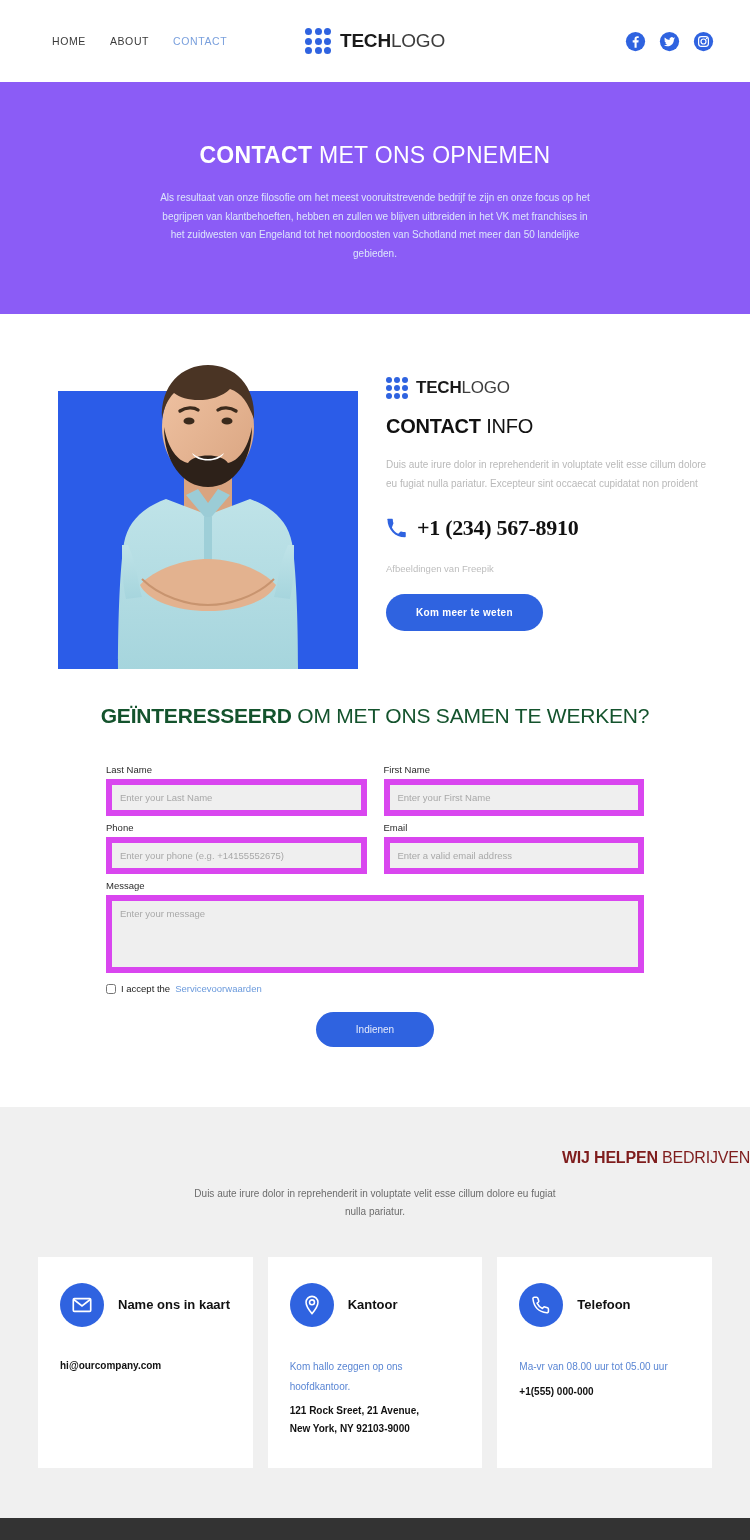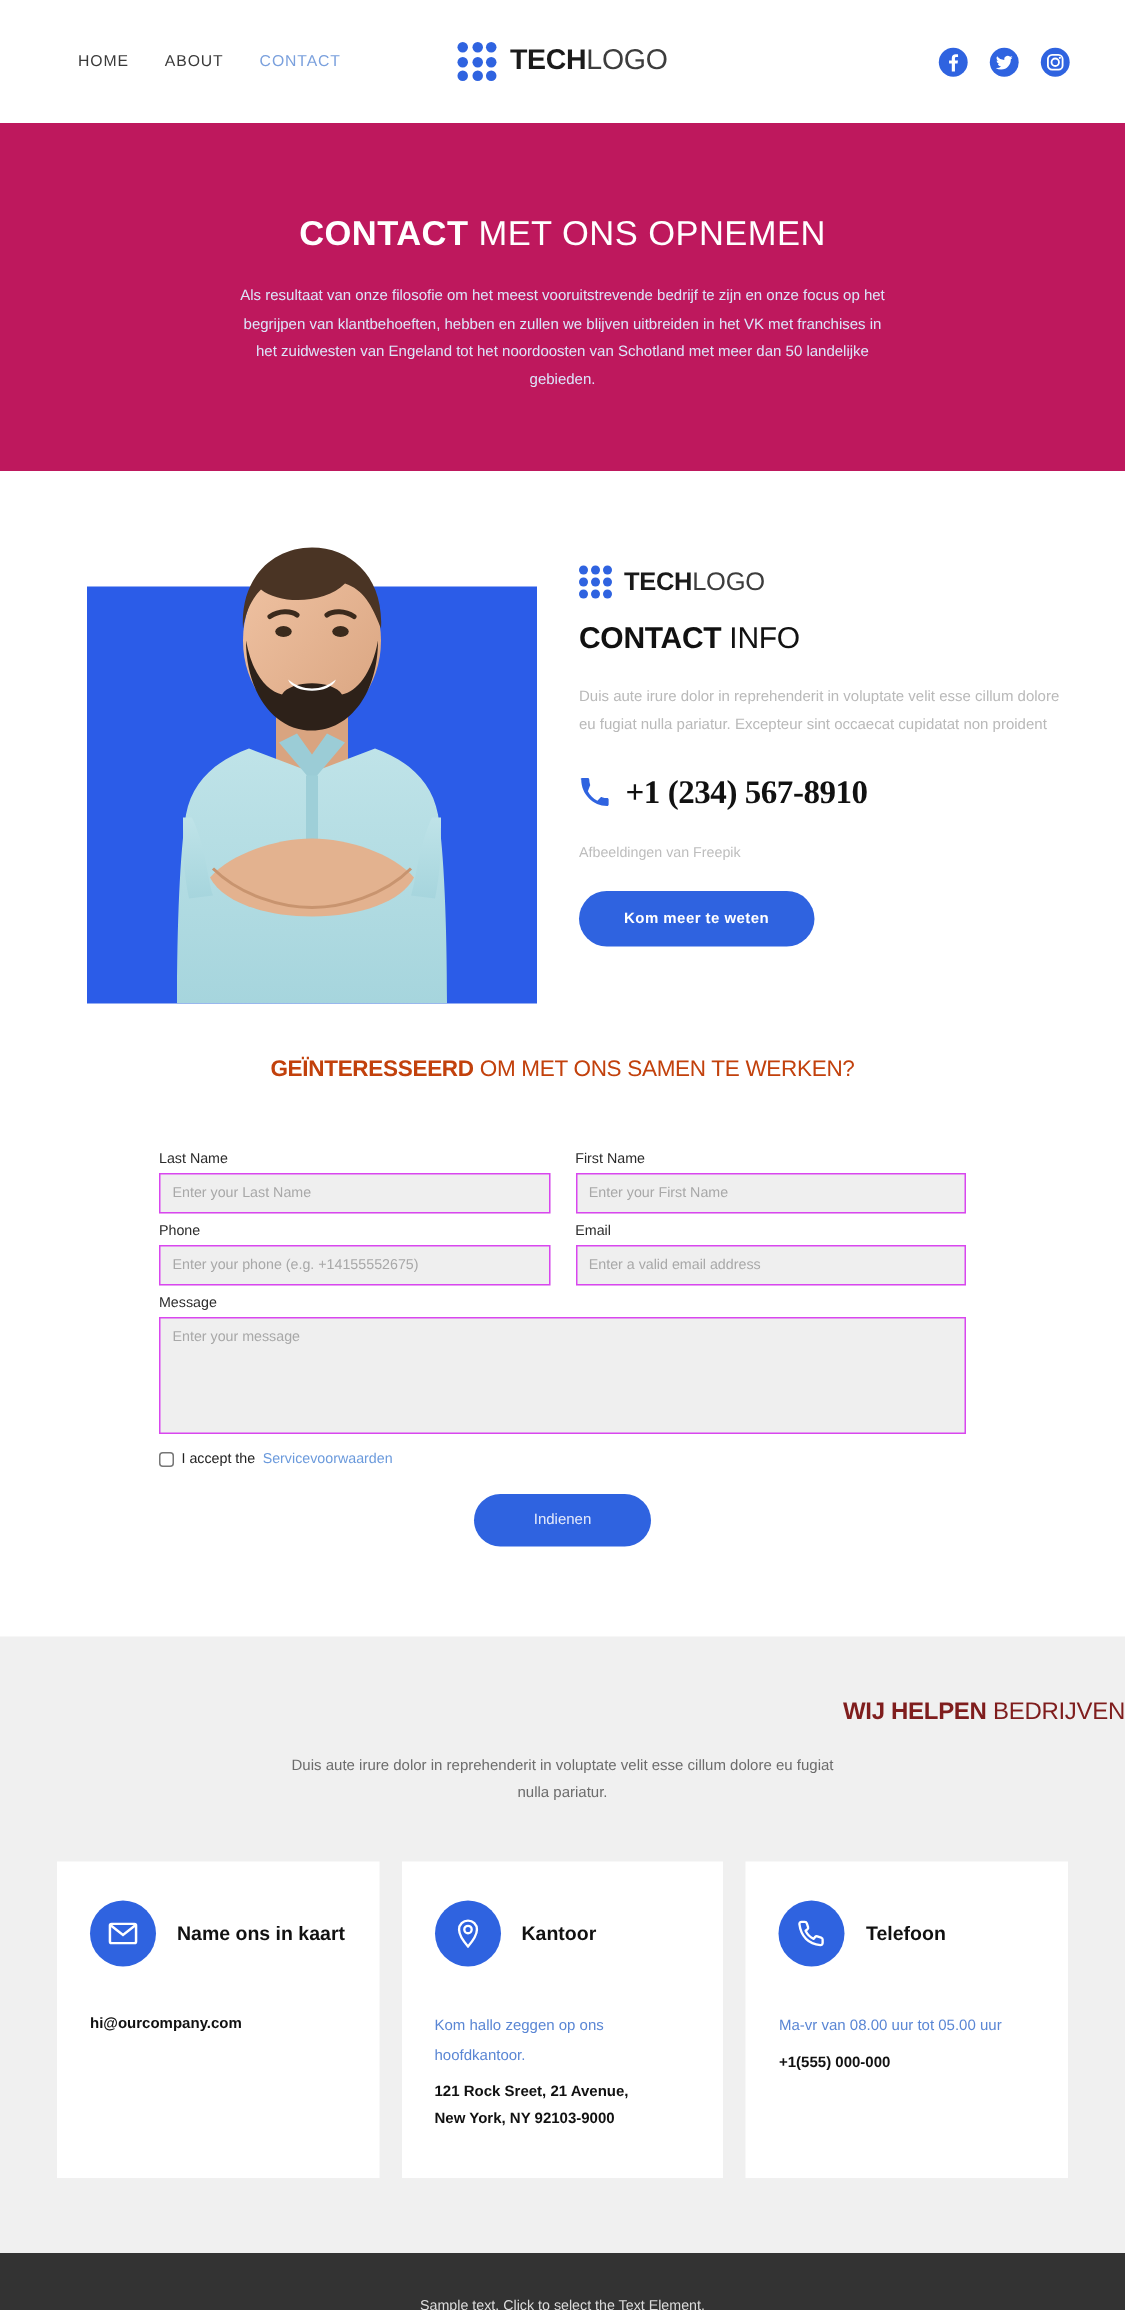--- a/index.html
+++ b/index.html
@@ -63,21 +63,21 @@
     margin-left: auto;
     margin-right: 36px;
     display: flex;
     gap: 13px;
     align-items: center;
   }
   .social { width: 21px; height: 21px; display: block; }
 
   
   .hero {
-    background: #be185d;
+    background: #8b5cf6;
     height: 232px;
     padding-top: 60px;
     text-align: center;
   }
   .hero h1 {
     font-size: 23px;
     color: #fff;
     font-weight: 400;
     letter-spacing: 0.3px;
   }
@@ -152,40 +152,40 @@
     font-weight: 700;
     letter-spacing: 0.3px;
     cursor: pointer;
     font-family: "Liberation Sans", sans-serif;
   }
 
   
   .form-section { background: #fff; padding: 28px 0 60px; }
   .form-section h2 {
     text-align: center;
-    font-size: 15px;
+    font-size: 21px;
     font-weight: 400;
     letter-spacing: -0.2px;
-    color: #c2410c;
-    margin-bottom: 46px;
+    color: #14532d;
+    margin-bottom: 36px;
   }
   .form-section h2 b { font-weight: 700; }
   .form-inner { width: 538px; margin: 0 auto; }
   .frow { display: flex; gap: 17px; }
   .fgroup { flex: 1; margin-bottom: 6px; }
   .fgroup label {
     display: block;
     font-size: 9.5px;
     color: #2b2b2b;
     margin-bottom: 4px;
   }
   .fgroup input, .fgroup textarea {
     width: 100%;
     background: #efefef;
-    border: 1px solid #d946ef;
+    border: 6px solid #d946ef;
     padding: 7px 8px;
     font-size: 9.5px;
     color: #555;
     font-family: "Liberation Sans", sans-serif;
     outline: none;
   }
   .fgroup input::placeholder, .fgroup textarea::placeholder { color: #a8a8a8; }
   .fgroup textarea { height: 78px; resize: none; }
   .accept-row {
     display: flex;

